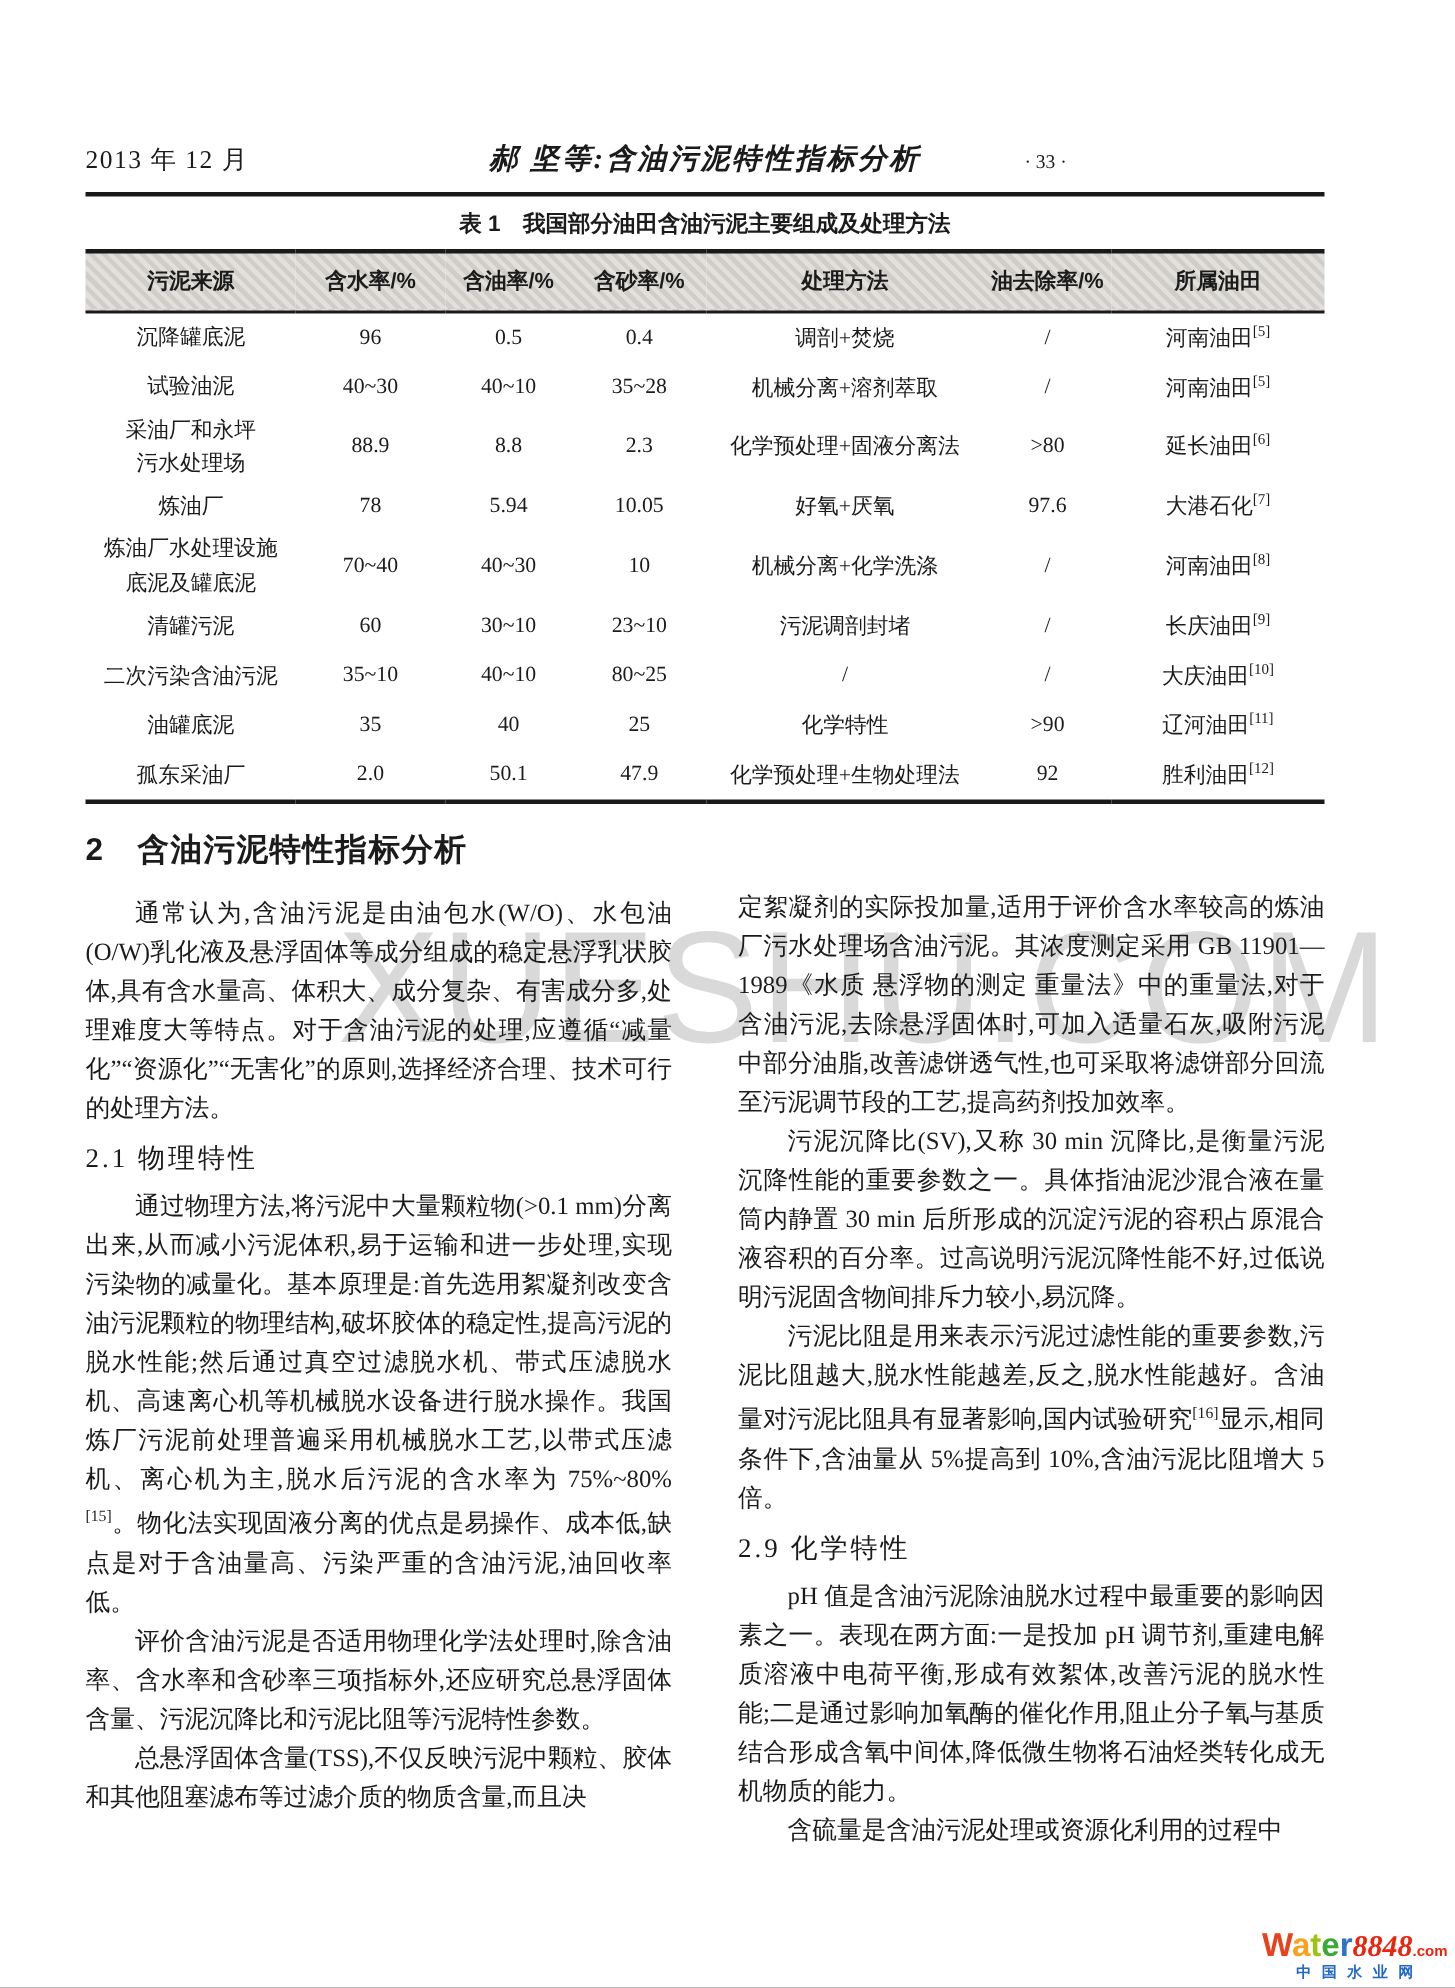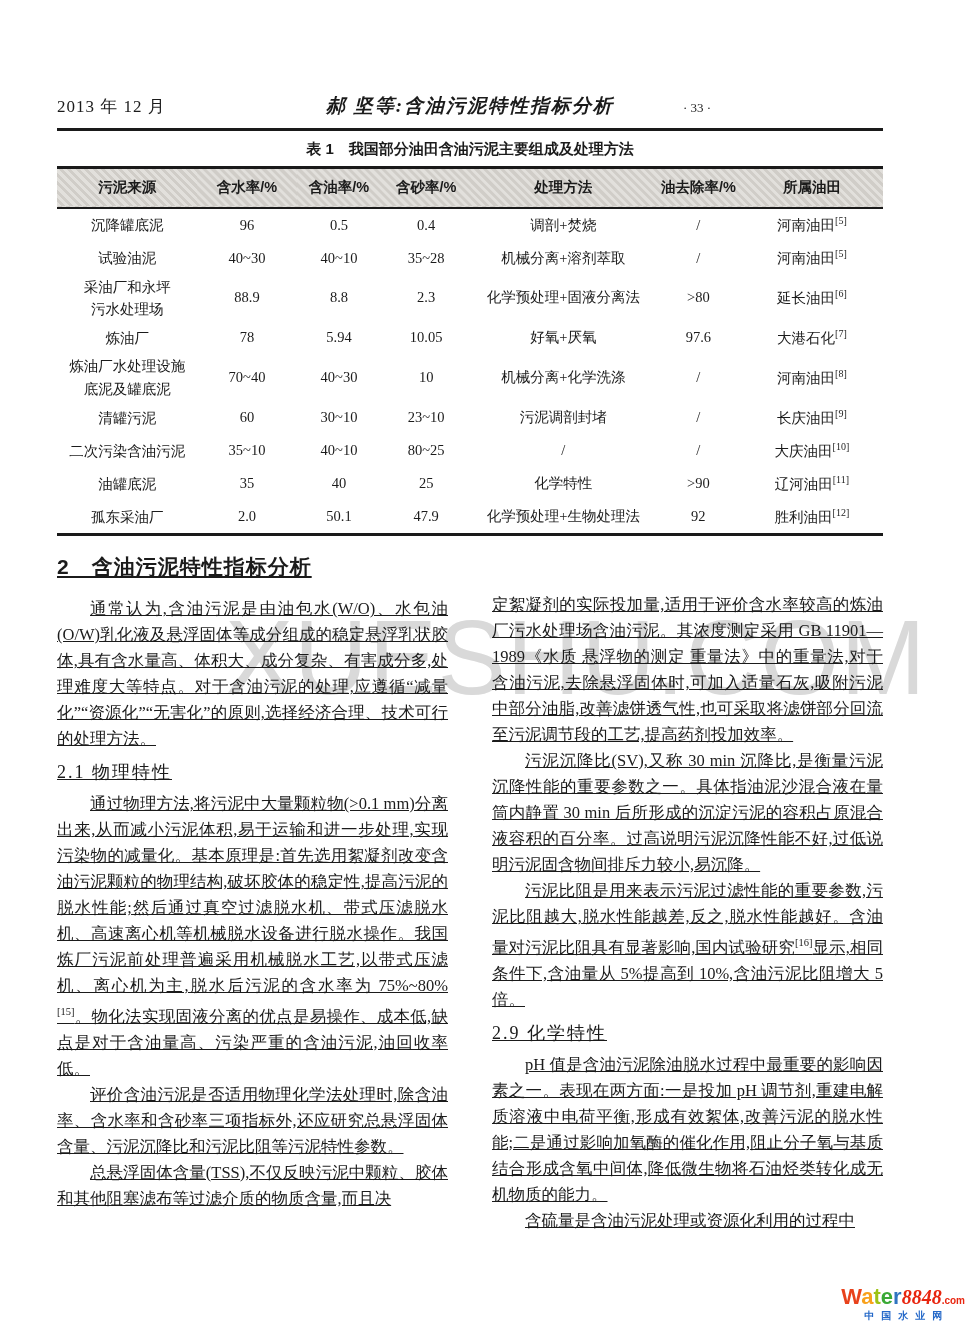--- a/index.html
+++ b/index.html
@@ -59,21 +59,21 @@
   table.sludge td{
     text-align:center;
     vertical-align:middle;
     padding:1px 2px;
     height:31px;
   }
   table.sludge td.src{white-space:pre-line;line-height:1.55;}
   table.sludge sup{font-size:10px;}
   .c0{width:17%}.c1{width:12%}.c2{width:10.3%}.c3{width:10.8%}.c4{width:22.4%}.c5{width:10.3%}.c6{width:17.2%}
   .cols{
-    display:flex;gap:44px;margin-top:14px;text-decoration:underline;
+    display:flex;gap:44px;margin-top:14px;
   }
   .col{flex:1;min-width:0;font-size:16.5px;line-height:26px;text-align:justify;}
   .col.right{padding-top:42px;}
   .col h2{
     font-family:"Liberation Sans", sans-serif;
     font-size:21px;line-height:30px;
     margin:2px 0 14px 0;
     letter-spacing:1px;
   }
   .col h3{

